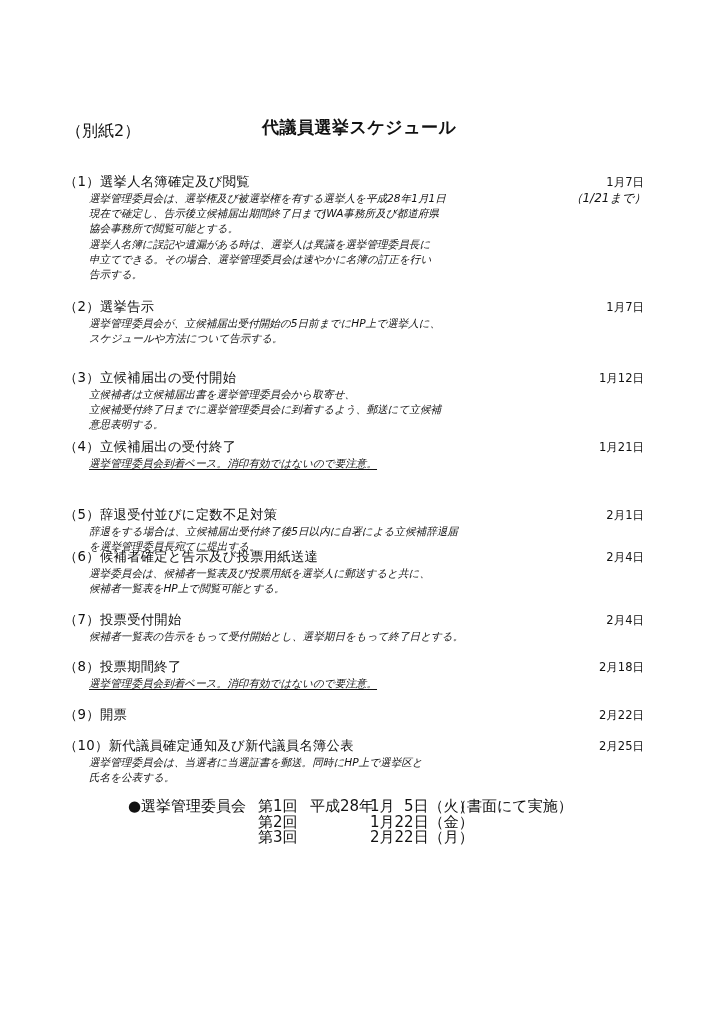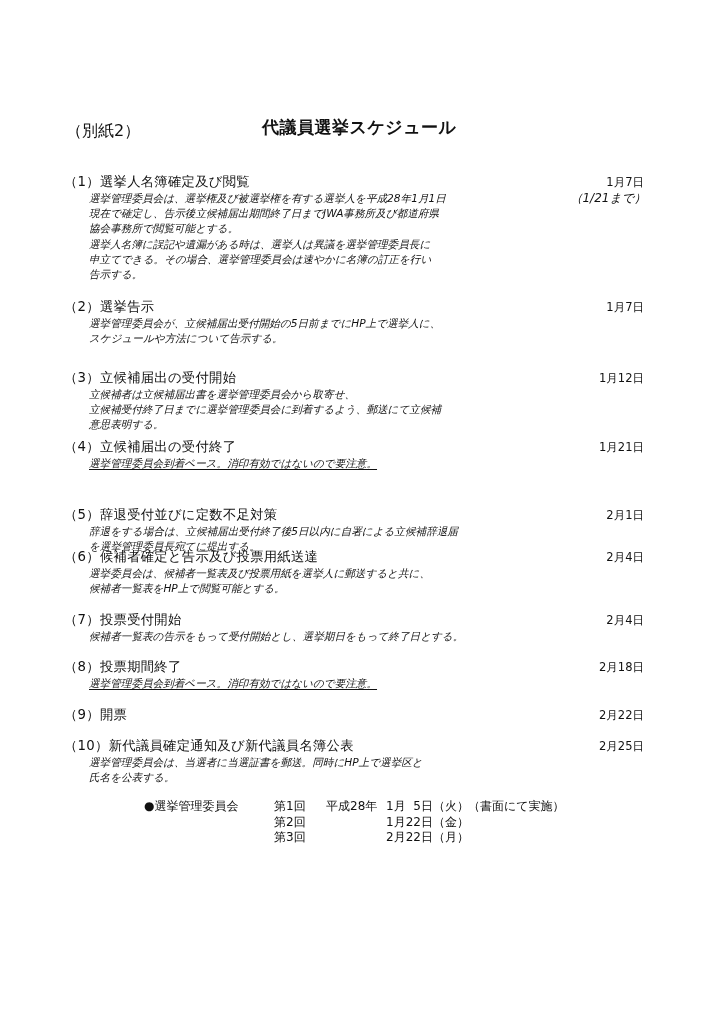--- a/index.html
+++ b/index.html
@@ -10,21 +10,21 @@
   .annex { position: absolute; left: 66px; top: 121px; font-size: 16px; }
   .title { position: absolute; left: 262px; top: 116px; font-size: 17px; font-weight: bold; letter-spacing: 0.5px; }
   .section { position: absolute; left: 64px; width: 580px; }
   .sec-head { display: flex; justify-content: space-between; align-items: baseline; height: 18px; }
   .sec-title { font-size: 13.3px; letter-spacing: 0.3px; white-space: nowrap; text-align: center; }
   .sec-date { font-size: 11.5px; text-align: right; white-space: nowrap; }
   .sec-body { margin-left: 25px; font-size: 10.6px; line-height: 15.2px; white-space: nowrap; font-style: italic; }
   .body-row { display: flex; justify-content: space-between; }
   .sub-date { font-size: 12px; margin-right: -2px; }
   .underline { text-decoration: underline; text-underline-offset: 2px; }
-  .meetings { position: absolute; left: 144px; top: 799px; font-size: 12px; line-height: 15.5px; }
+  .meetings { position: absolute; left: 128px; top: 799px; font-size: 15px; line-height: 15.5px; }
   .m-row { display: flex; white-space: nowrap; }
   .m-label { width: 130px; }
   .m-num { width: 52px; }
   .m-era { width: 60px; }
   .m-date { width: 64px; }
   .m-note { }
 </style>
 </head>
 <body>
 

